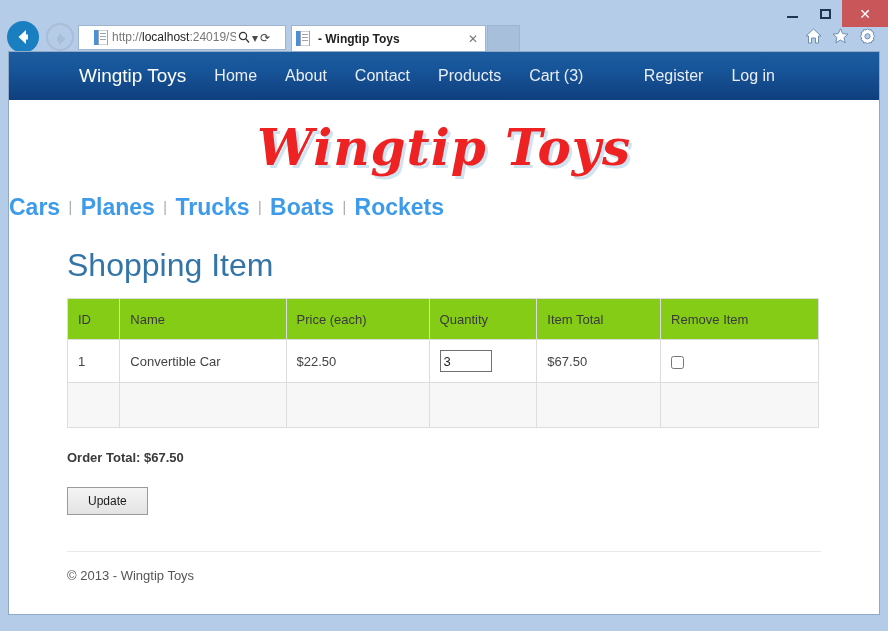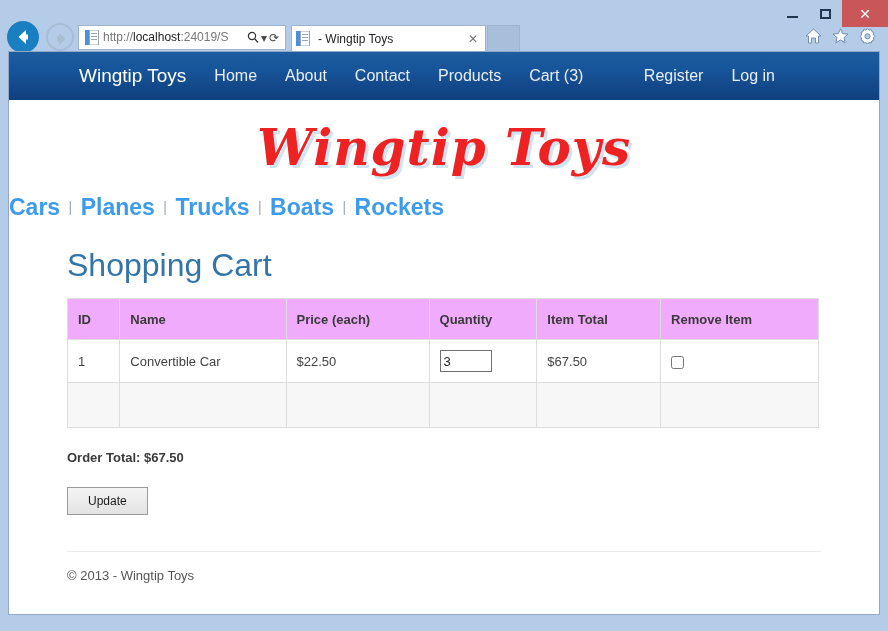--- a/index.html
+++ b/index.html
@@ -90,21 +90,21 @@
   
   .addressbar {
     position: absolute;
     left: 78px; top: 25px;
     width: 208px; height: 25px;
     background: #ffffff;
     border: 1px solid #9eb4cc;
     box-sizing: border-box;
     display: flex;
     align-items: center;
-    padding: 0 6px;
+    padding: 0 15px;
   }
   .page-icon {
     width: 14px; height: 15px;
     flex: 0 0 auto;
     margin-right: 4px;
   }
   .url-text {
     flex: 1 1 auto;
     font-size: 12px;
     color: #777777;
@@ -134,20 +134,21 @@
     align-items: center;
     padding: 0 4px;
   }
   .tab-title {
     flex: 1 1 auto;
     font-size: 12px;
     color: #222222;
     white-space: nowrap;
     overflow: hidden;
     margin-left: 4px;
+    font-weight: bold;
   }
   .tab-close {
     flex: 0 0 auto;
     font-size: 12px;
     color: #777777;
     padding: 0 3px;
   }
   .tab-new {
     position: absolute;
     left: 487px; top: 25px;
@@ -273,22 +274,22 @@
   }
   table.cart th, table.cart td {
     border: 1px solid #dddddd;
     text-align: left;
     vertical-align: middle;
     font-size: 13px;
     color: #444444;
     padding: 10px 10px;
   }
   table.cart thead th {
-    background: #f0abfc;
-    font-weight: bold;
+    background: #84cc16;
+    font-weight: normal;
     color: #3a3a3a;
     height: 20px;
   }
   table.cart tbody td { background: #ffffff; height: 18px; }
   table.cart tfoot td { background: #f7f7f7; height: 24px; }
 
   .col-id { width: 32px; }
   .col-name { width: 148px; }
   .col-price { width: 125px; }
   .col-qty { width: 88px; }
@@ -453,21 +454,21 @@
         <a href="#">Planes</a>
         <span class="cat-sep">|</span>
         <a href="#">Trucks</a>
         <span class="cat-sep">|</span>
         <a href="#">Boats</a>
         <span class="cat-sep">|</span>
         <a href="#">Rockets</a>
       </div>
 
       <div class="page-body">
-        <h1 class="page-title">Shopping Cart</h1>
+        <h1 class="page-title">Shopping Item</h1>
 
         <table class="cart">
           <thead>
             <tr>
               <th class="col-id">ID</th>
               <th class="col-name">Name</th>
               <th class="col-price">Price (each)</th>
               <th class="col-qty">Quantity</th>
               <th class="col-total">Item Total</th>
               <th class="col-remove">Remove Item</th>

